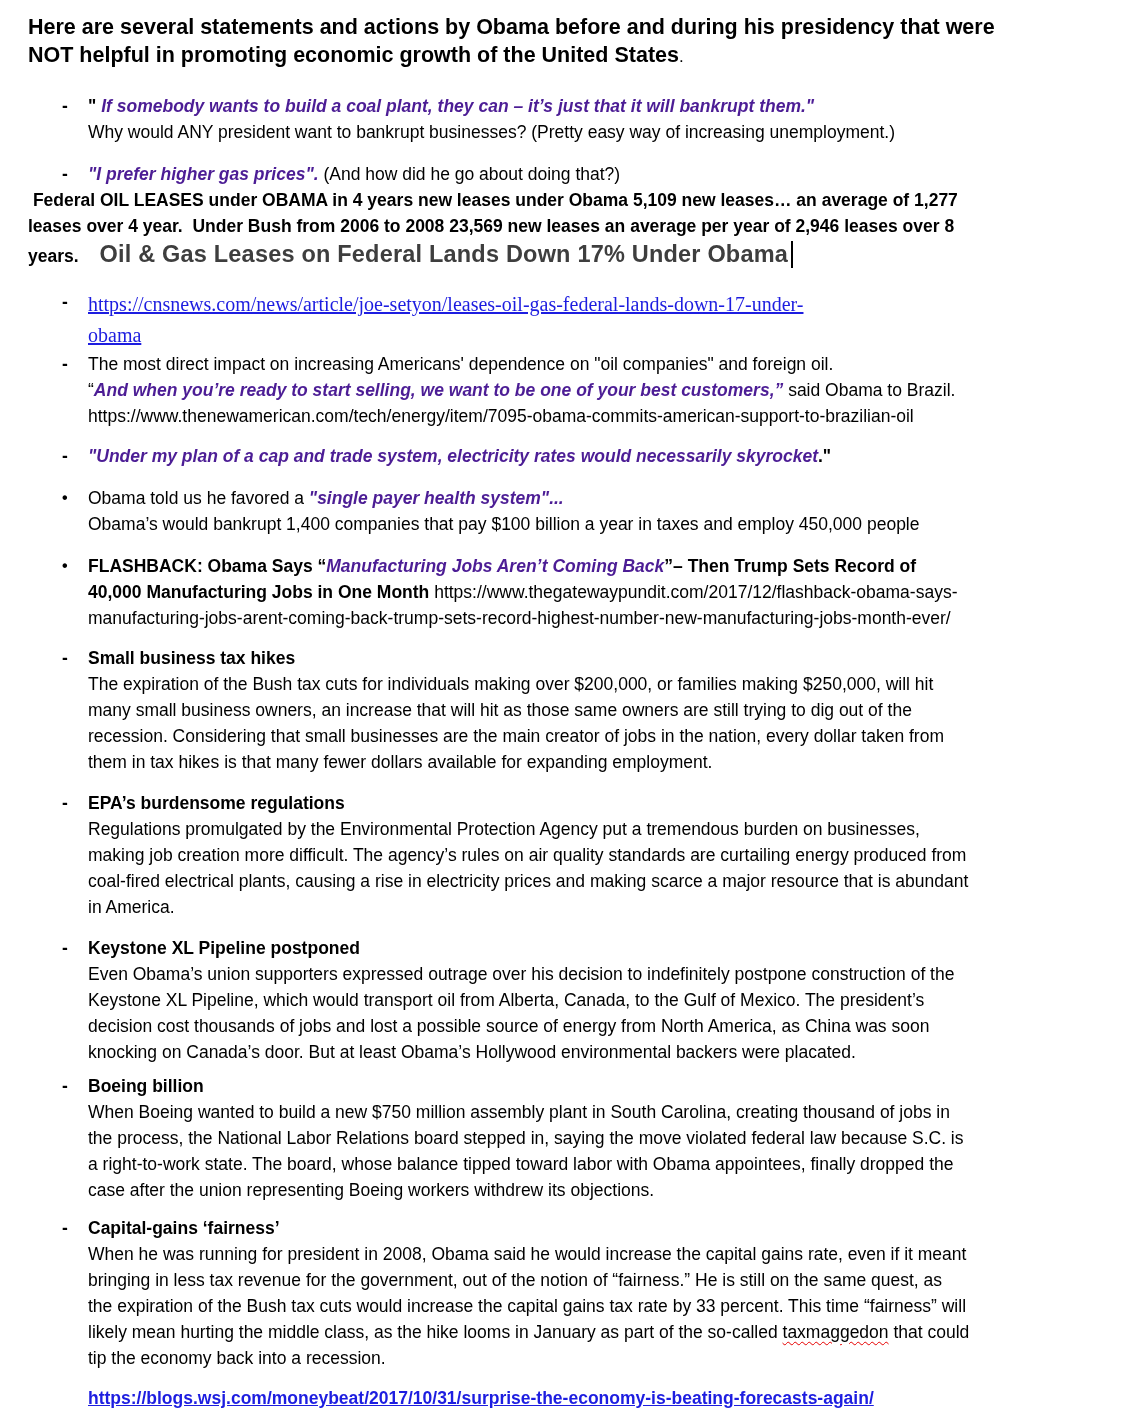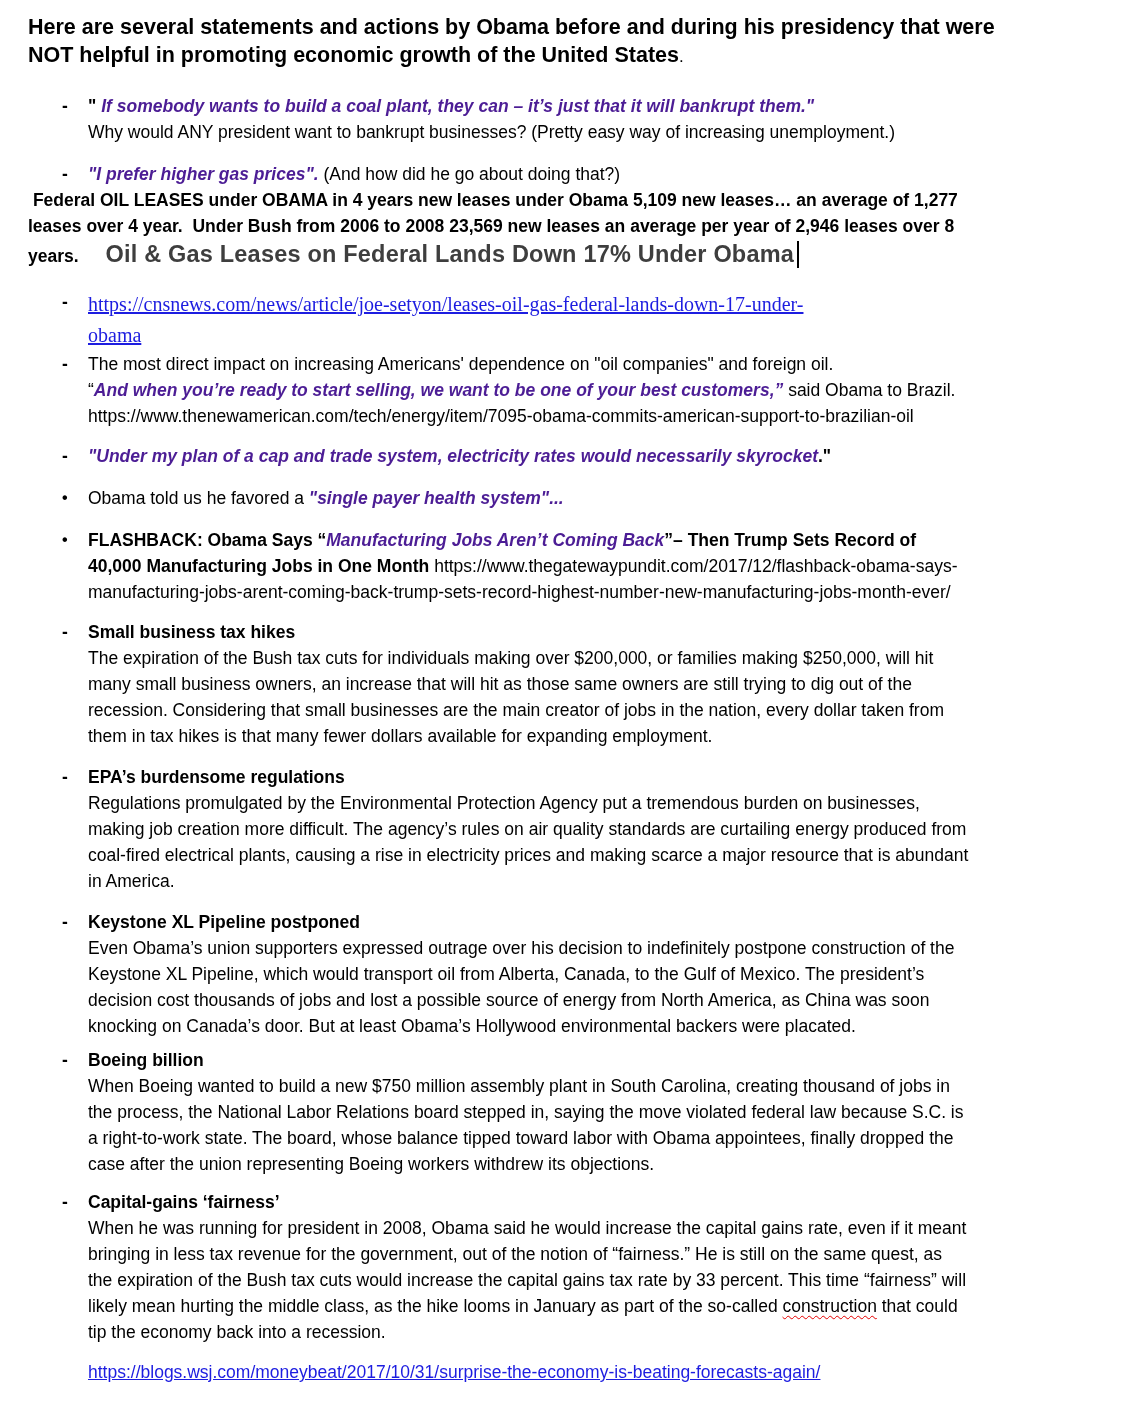--- a/index.html
+++ b/index.html
@@ -11,24 +11,24 @@
   .doc{padding:13px 31px 0 28px;}
   .pre{white-space:pre-wrap;}
   .b{font-weight:bold;}
   .title{font-weight:bold;font-size:21.5px;line-height:28px;}
   .title .title-period{font-weight:normal;font-size:17px;}
   .item{position:relative;padding-left:60px;}
   .item .marker{position:absolute;left:34px;top:0;font-weight:bold;}
   .item .marker.dot{font-size:16px;}
   .red{color:#4c1d95;font-weight:bold;font-style:italic;}
   .fed{font-weight:bold;}
-  .big{font-size:23.5px;color:#3e3e3e;font-weight:bold;line-height:30px;letter-spacing:.2px;margin-left:22px;}
+  .big{font-size:23.5px;color:#3e3e3e;font-weight:bold;line-height:30px;letter-spacing:.2px;margin-left:16px;}
   .caret{display:inline-block;width:2px;height:27px;background:#000;margin-left:3px;vertical-align:-6px;}
   a.serif-link{font-family:"Liberation Serif",serif;font-size:20px;line-height:31px;color:#1d1de0;text-decoration:underline;display:inline-block;}
-  a.sans-link{color:#1d1de0;text-decoration:underline;}
+  a.sans-link{color:#1d1de0;text-decoration:underline;font-weight:bold;}
   .squiggle{text-decoration:underline;text-decoration-style:wavy;text-decoration-color:#e60000;text-decoration-thickness:1px;text-underline-offset:3px;}
   .wsj{padding-left:60px;}
   .mt8{margin-top:8px;}  .mt12{margin-top:12px;} .mt14{margin-top:14px;}
   .mt15{margin-top:15px;} .mt16{margin-top:16px;} .mt20{margin-top:20px;}
   .mt22{margin-top:22px;}
 </style>
 </head>
 <body>
 
 <div class="doc">
@@ -65,20 +65,21 @@
   </div>
 
   <div class="item mt14">
     <span class="marker">-</span>
     <div><span class="pre red">"Under my plan of a cap and trade system, electricity rates would necessarily skyrocket</span><span class="pre b">."</span></div>
   </div>
 
   <div class="item mt16">
     <span class="marker dot">•</span>
     <div><span class="pre">Obama told us he favored a </span><span class="pre red">"single payer health system"...</span></div>
+    <div class="pre">Obama’s would bankrupt 1,400 companies that pay $100 billion a year in taxes and employ 450,000 people</div>
   </div>
 
   <div class="item mt16">
     <span class="marker dot">•</span>
     <div><span class="pre b">FLASHBACK: Obama Says “</span><span class="pre red">Manufacturing Jobs Aren’t Coming Back</span><span class="pre b">”– Then Trump Sets Record of
 40,000 Manufacturing Jobs in One Month </span><span class="pre">https://www.thegatewaypundit.com/2017/12/flashback-obama-says-
 manufacturing-jobs-arent-coming-back-trump-sets-record-highest-number-new-manufacturing-jobs-month-ever/</span></div>
   </div>
 
   <div class="item mt14">
@@ -116,21 +117,21 @@
 a right-to-work state. The board, whose balance tipped toward labor with Obama appointees, finally dropped the
 case after the union representing Boeing workers withdrew its objections.</div>
   </div>
 
   <div class="item mt12">
     <span class="marker">-</span>
     <div class="b">Capital-gains ‘fairness’</div>
     <div><span class="pre">When he was running for president in 2008, Obama said he would increase the capital gains rate, even if it meant
 bringing in less tax revenue for the government, out of the notion of “fairness.” He is still on the same quest, as
 the expiration of the Bush tax cuts would increase the capital gains tax rate by 33 percent. This time “fairness” will
-likely mean hurting the middle class, as the hike looms in January as part of the so-called </span><span class="pre squiggle">construction</span><span class="pre"> that could
+likely mean hurting the middle class, as the hike looms in January as part of the so-called </span><span class="pre squiggle">taxmaggedon</span><span class="pre"> that could
 tip the economy back into a recession.</span></div>
   </div>
 
   <div class="wsj mt14">
     <a href="#" class="sans-link pre">https://blogs.wsj.com/moneybeat/2017/10/31/surprise-the-economy-is-beating-forecasts-again/</a>
   </div>
 
 </div>
 
 </body></html>

